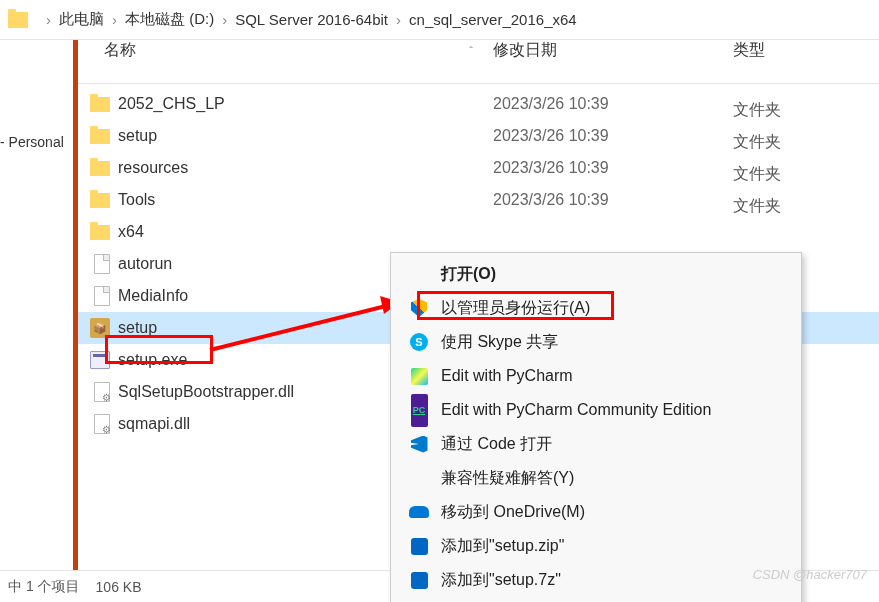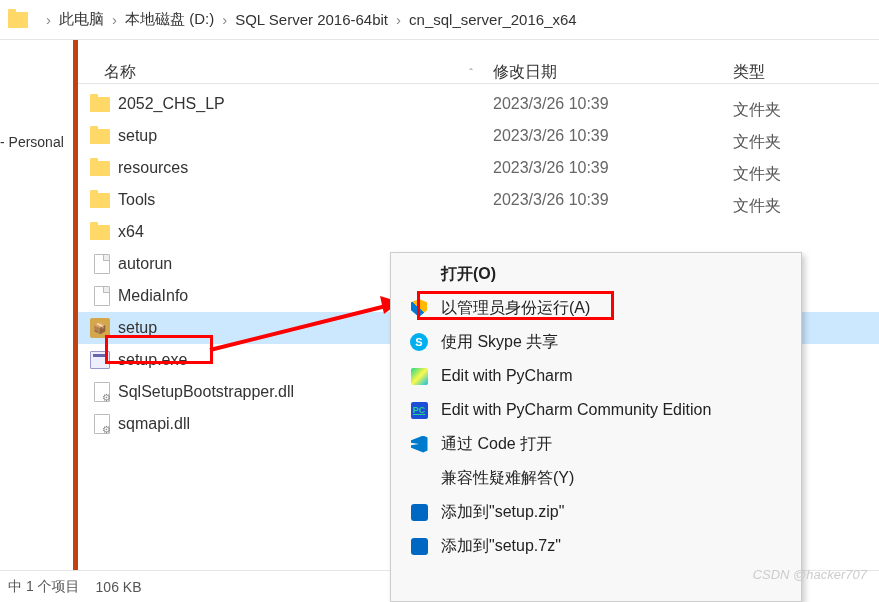--- a/index.html
+++ b/index.html
@@ -9,21 +9,21 @@
     .breadcrumb .folder-ic { width: 20px; height: 16px; background: #ffd868; border-radius: 1px; margin-right: 10px; position: relative; }
     .breadcrumb .folder-ic::before { content: ""; position: absolute; top: -3px; left: 0; width: 8px; height: 3px; background: #ffd868; border-radius: 1px 1px 0 0; }
     .breadcrumb .sep { margin: 0 8px; color: #888; }
     .crumb { cursor: pointer; }
     
     .main { display: flex; height: calc(100% - 72px); }
     .sidebar { width: 78px; border-right: 5px solid #c2410c; padding-top: 90px; font-size: 14px; color: #333; overflow: hidden; white-space: nowrap; }
     .sidebar-item { padding: 4px 0; }
     
     .content { flex: 1; position: relative; }
-    .headers { display: flex; height: 44px; align-items: flex-end; font-size: 16px; color: #333; border-bottom: 1px solid #e5e5e5; }
+    .headers { display: flex; height: 44px; align-items: flex-start; font-size: 16px; color: #333; border-bottom: 1px solid #e5e5e5; }
     .col-name { width: 415px; padding-left: 26px; display: flex; align-items: center; }
     .col-name .sort { margin-left: auto; margin-right: 20px; color: #888; font-size: 11px; }
     .col-date { width: 240px; }
     .col-type { flex: 1; }
     
     .rows { padding-top: 4px; }
     .row { display: flex; align-items: center; height: 32px; font-size: 16px; color: #333; }
     .row.selected { background: #cce8ff; }
     .row .icon-cell { width: 40px; display: flex; justify-content: flex-end; padding-right: 8px; }
     .row .name-cell { width: 375px; }
@@ -46,21 +46,21 @@
     .arrow-svg { position:absolute; left:200px; top:280px; width:220px; height:80px; z-index:6; pointer-events:none; }
     
     .context-menu { position:absolute; left:390px; top:252px; width:412px; background:#f8f8f8; border:1px solid #ccc; box-shadow:3px 3px 6px rgba(0,0,0,0.2); z-index:10; padding:4px 2px; font-size:16px; }
     .menu-item { display:flex; align-items:center; height:34px; padding:0 14px; cursor:pointer; }
     .menu-icon { width:24px; display:flex; justify-content:center; margin-right:10px; font-size:16px; }
     .menu-text { flex:1; color:#222; }
     
     .shield { width:16px; height:18px; background:linear-gradient(45deg,#0078d4 50%,#ffb900 50%); clip-path: polygon(50% 0, 100% 18%, 100% 62%, 50% 100%, 0 62%, 0 18%); }
     .skype-ic { width:18px; height:18px; background:#00aff0; border-radius:50%; color:#fff; display:flex; align-items:center; justify-content:center; font-size:11px; font-weight:bold; }
     .pycharm-ic { width:17px; height:17px; background:linear-gradient(135deg,#21d789,#fcf84a,#07c3f2); border-radius:2px; }
-    .pycharm-ce-ic { width:17px; height:17px; background:#1d4ed8; border-radius:2px; display:flex; align-items:center; justify-content:center; color:#21d789; font-size:9px; font-weight:bold;text-decoration:underline; }
+    .pycharm-ce-ic { width:17px; height:33px; background:#4c1d95; border-radius:2px; display:flex; align-items:center; justify-content:center; color:#21d789; font-size:9px; font-weight:bold;text-decoration:underline; }
     .vscode-ic { width:17px; height:17px; background:#007acc; clip-path: polygon(75% 0, 100% 12%, 100% 88%, 75% 100%, 0 70%, 0 58%, 50% 50%, 0 42%, 0 30%); }
     .onedrive-ic { width:20px; height:12px; background:#0078d4; border-radius:6px 6px 3px 3px; position:relative; }
     .bandizip-ic { width:17px; height:17px; background:#0068c3; border-radius:3px; }
     
     .statusbar { position:absolute; bottom:0; left:0; right:0; height:32px; border-top:1px solid #e5e5e5; display:flex; align-items:center; padding:0 8px; font-size:14px; color:#555; }
     .statusbar span { margin-right:16px; }
     
     .watermark { position:absolute; right:12px; bottom:20px; color:#ccc; font-size:13px; font-style:italic; z-index:20; }
   </style>
 </head>
@@ -228,20 +228,26 @@
         <div class="vscode-ic"></div>
       </div>
     <div class="menu-text" style="">通过 Code 打开</div>
     </div>
     <div class="menu-item">
     <div class="menu-icon"></div>
     <div class="menu-text" style="">兼容性疑难解答(Y)</div>
     </div>
     <div class="menu-item">
     <div class="menu-icon">
+        <div class="onedrive-ic"></div>
+      </div>
+    <div class="menu-text" style="">移动到 OneDrive(M)</div>
+    </div>
+    <div class="menu-item">
+    <div class="menu-icon">
         <div class="bandizip-ic"></div>
       </div>
     <div class="menu-text" style="">添加到"setup.zip"</div>
     </div>
     <div class="menu-item">
     <div class="menu-icon">
         <div class="bandizip-ic"></div>
       </div>
     <div class="menu-text" style="">添加到"setup.7z"</div>
     </div>

